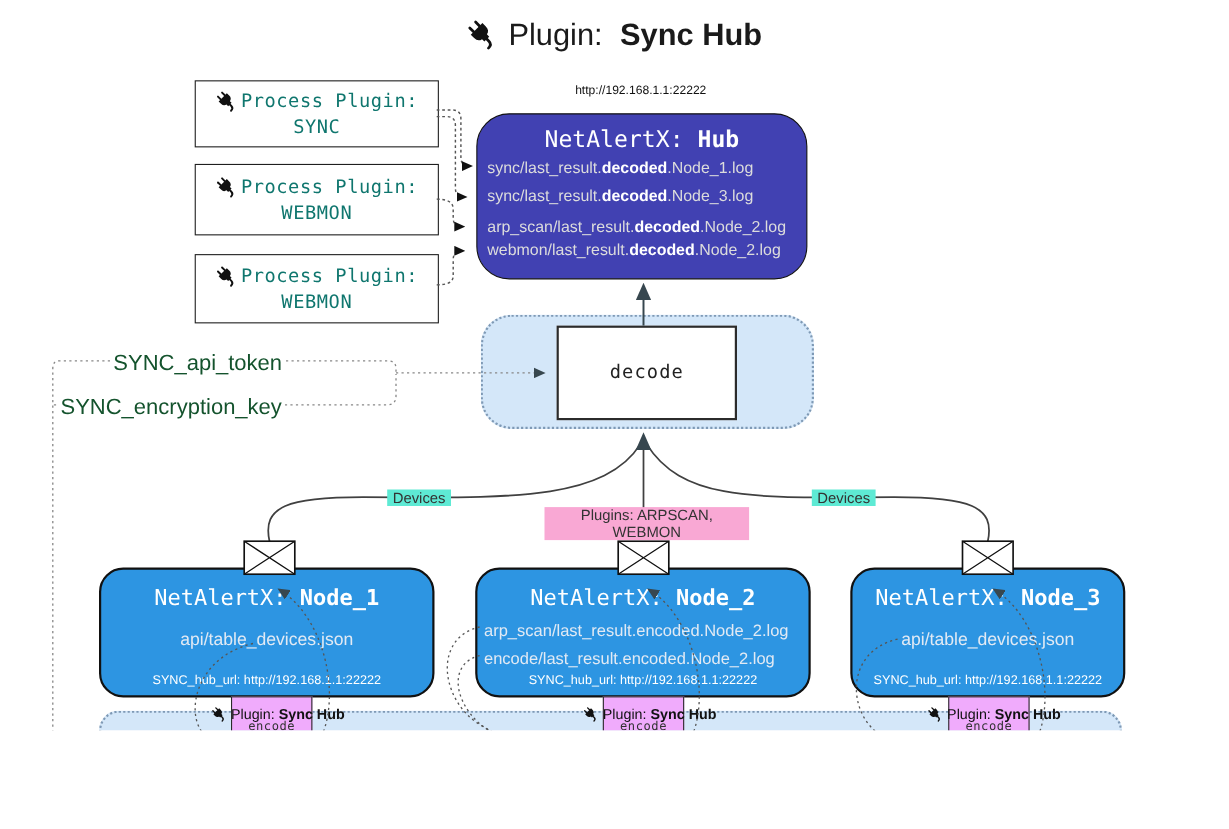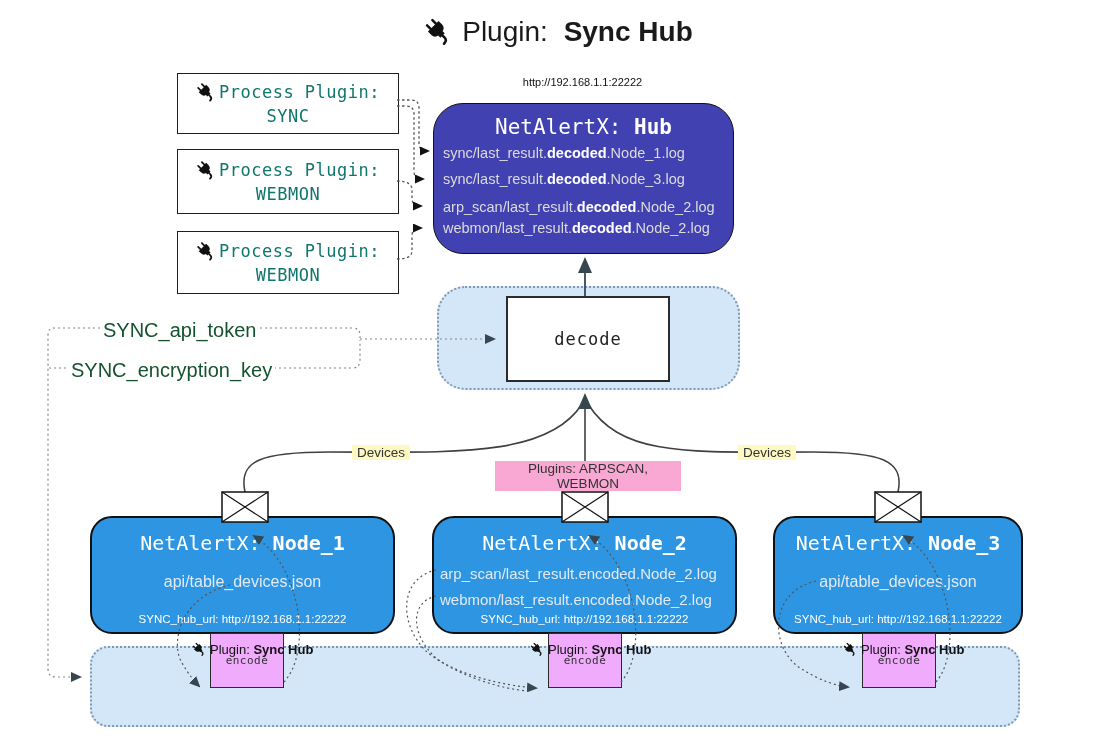--- a/index.html
+++ b/index.html
@@ -1,16 +1,16 @@
 <!DOCTYPE html>
 <html><head>
 <meta charset="utf-8">
 <style>
   html,body{margin:0;padding:0;background:#fff;}
-  #canvas{position:relative;width:1117px;height:754px;background:#fff;overflow:hidden;
+  #canvas{position:relative;width:1117px;height:664px;background:#fff;overflow:hidden;
           font-family:"Liberation Sans",sans-serif;}
   .abs{position:absolute;}
   .mono{font-family:"DejaVu Sans Mono","Liberation Mono",monospace;}
   .pre-ws{white-space:pre;}
 
   
   #title{left:0;right:0;top:16px;display:flex;justify-content:center;align-items:center;gap:8px;
          font-size:28px;color:#1a1a1a;}
   #title .bold{font-weight:bold;}
   .plug-svg{display:inline-block;vertical-align:middle;}
@@ -34,24 +34,24 @@
   
   #decode-band{left:437px;top:286px;width:303px;height:104px;background:#d4e7f9;
                border:2px dotted #7e99b5;border-radius:28px;box-sizing:border-box;}
   #decode-box{left:506px;top:296px;width:160px;height:82px;background:#fff;border:2px solid #2b2b2b;
               display:flex;align-items:center;justify-content:center;font-size:17px;color:#222;
               letter-spacing:1px;}
 
   
   .secret-label{background:#fff;font-size:20px;color:#14532d;padding:0 3px;z-index:20;}
   #api-token{left:100px;top:319px;}
-  #enc-key{left:68px;top:359px;}
-
-  
-  .edge-label{background:#fef9c3;font-size:13.5px;color:#333;text-align:center;z-index:20;padding:0 3px;}
+  #enc-key{left:52px;top:359px;}
+
+  
+  .edge-label{background:#5eead4;font-size:13.5px;color:#333;text-align:center;z-index:20;padding:0 3px;}
   #lbl-dev-left{left:352px;top:445px;width:52px;}
   #lbl-dev-right{left:738px;top:445px;width:52px;}
   #lbl-plugins{left:495px;top:461px;width:180px;background:#f9a8d4;}
 
   
   .node{top:516px;height:118px;background:#2d95e2;border:2px solid #111;border-radius:22px;
         color:#fff;box-sizing:border-box;}
   #node1{left:90px;width:305px;}
   #node2{left:432px;width:305px;}
   #node3{left:773px;width:250px;}
@@ -155,21 +155,21 @@
       <span class="pre-ws">NetAlertX: </span><span class="bold">Node_1</span>
     </div>
     <div class="node-file center" style="top:55px;">api/table_devices.json</div>
     <div class="node-huburl">SYNC_hub_url: http://192.168.1.1:22222</div>
   </div>
   <div id="node2" class="abs node z1">
     <div class="node-title mono">
       <span class="pre-ws">NetAlertX: </span><span class="bold">Node_2</span>
     </div>
     <div class="node-file leftal" style="top:47px;">arp_scan/last_result.encoded.Node_2.log</div>
-    <div class="node-file leftal" style="top:73px;">webmon/last_result.encoded.Node_2.log</div>
+    <div class="node-file leftal" style="top:73px;">encode/last_result.encoded.Node_2.log</div>
     <div class="node-huburl">SYNC_hub_url: http://192.168.1.1:22222</div>
   </div>
   <div id="node3" class="abs node z1">
     <div class="node-title mono">
       <span class="pre-ws">NetAlertX: </span><span class="bold">Node_3</span>
     </div>
     <div class="node-file center" style="top:55px;">api/table_devices.json</div>
     <div class="node-huburl">SYNC_hub_url: http://192.168.1.1:22222</div>
   </div>
 

